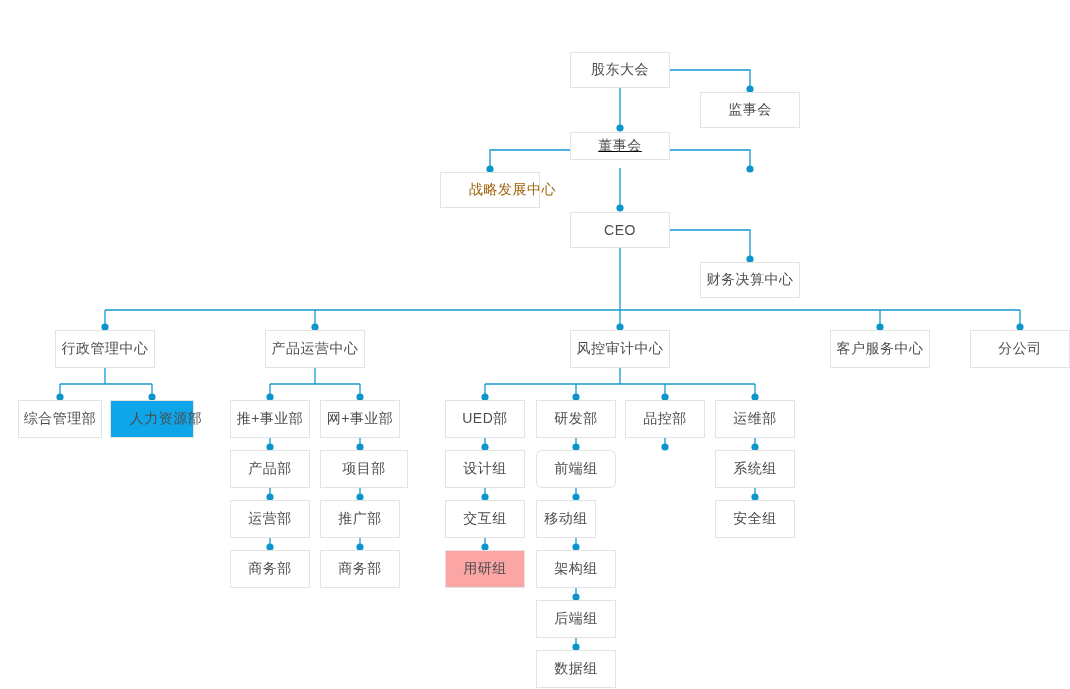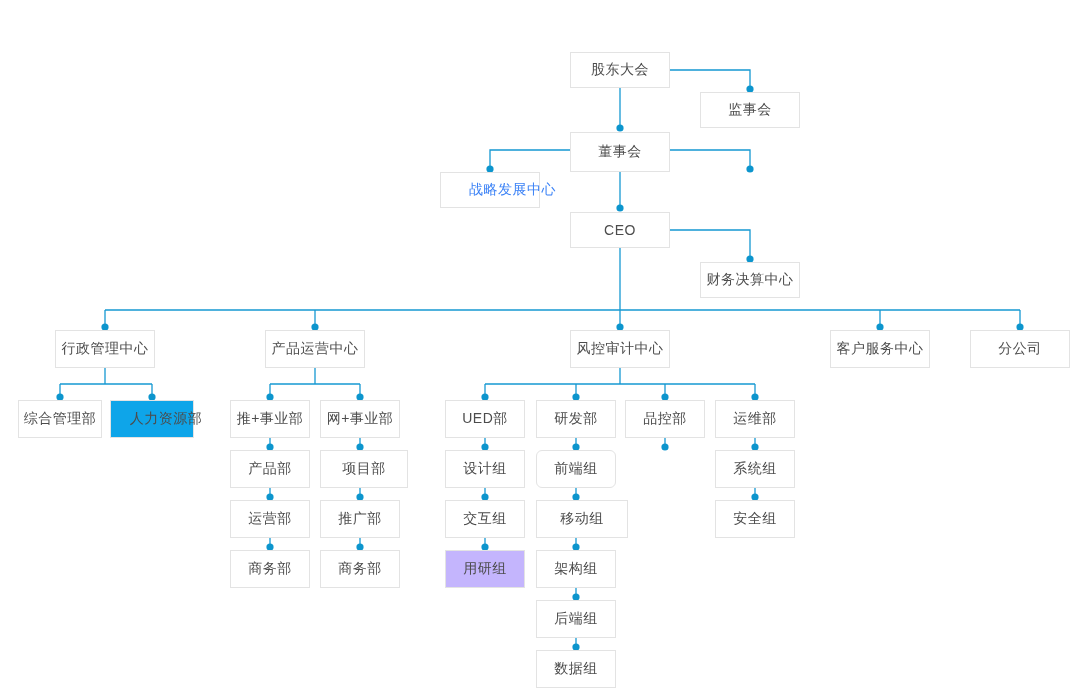--- a/index.html
+++ b/index.html
@@ -132,25 +132,25 @@
       <polyline points="755,488 755,497" fill="none" stroke="#1598d2" stroke-width="1.3"></polyline>
       <circle cx="755" cy="497" r="3.6" fill="#0c95cd"></circle>
     </svg>
   <div class="node-layer">
       <div class="node" style="left: 570px; top: 52px; width: 100px; height: 36px; border-color: rgb(227, 227, 227); background: rgb(255, 255, 255);">
         <span class="node-label" style="color: rgb(76, 76, 76);">股东大会</span>
       </div>
       <div class="node" style="left: 700px; top: 92px; width: 100px; height: 36px; border-color: rgb(227, 227, 227); background: rgb(255, 255, 255);">
         <span class="node-label" style="color: rgb(76, 76, 76);">监事会</span>
       </div>
-      <div class="node" style="left: 570px; top: 132px; width: 100px; height: 40px; border-color: rgb(227, 227, 227); background: rgb(255, 255, 255);">
+      <div class="node" style="left: 570px; top: 132px; width: 100px; height: 28px; border-color: rgb(227, 227, 227); background: rgb(255, 255, 255); text-decoration: underline;">
         <span class="node-label" style="color: rgb(76, 76, 76);">董事会</span>
       </div>
       <div class="node" style="left: 440px; top: 172px; width: 100px; height: 36px; border-color: rgb(227, 227, 227); background: rgb(255, 255, 255);">
-        <span class="node-label" style="color: #3b82f6; margin-left: 45px;">战略发展中心</span>
+        <span class="node-label" style="color: #a16207; margin-left: 45px;">战略发展中心</span>
       </div>
       <div class="node" style="left: 570px; top: 212px; width: 100px; height: 36px; border-color: rgb(227, 227, 227); background: rgb(255, 255, 255);">
         <span class="node-label" style="color: rgb(76, 76, 76);">CEO</span>
       </div>
       <div class="node" style="left: 700px; top: 262px; width: 100px; height: 36px; border-color: rgb(227, 227, 227); background: rgb(255, 255, 255);">
         <span class="node-label" style="color: rgb(76, 76, 76);">财务决算中心</span>
       </div>
       <div class="node" style="left: 55px; top: 330px; width: 100px; height: 38px; border-color: rgb(227, 227, 227); background: rgb(255, 255, 255);">
         <span class="node-label" style="color: rgb(76, 76, 76);">行政管理中心</span>
       </div>
@@ -207,33 +207,33 @@
       </div>
       <div class="node" style="left: 230px; top: 500px; width: 80px; height: 38px; border-color: rgb(227, 227, 227); background: rgb(255, 255, 255);">
         <span class="node-label" style="color: rgb(76, 76, 76);">运营部</span>
       </div>
       <div class="node" style="left: 320px; top: 500px; width: 80px; height: 38px; border-color: rgb(227, 227, 227); background: rgb(255, 255, 255);">
         <span class="node-label" style="color: rgb(76, 76, 76);">推广部</span>
       </div>
       <div class="node" style="left: 445px; top: 500px; width: 80px; height: 38px; border-color: rgb(227, 227, 227); background: rgb(255, 255, 255);">
         <span class="node-label" style="color: rgb(76, 76, 76);">交互组</span>
       </div>
-      <div class="node" style="left: 536px; top: 500px; width: 92px; height: 38px; border-color: rgb(227, 227, 227); background: rgb(255, 255, 255);">
+      <div class="node" style="left: 536px; top: 500px; width: 60px; height: 38px; border-color: rgb(227, 227, 227); background: rgb(255, 255, 255);">
         <span class="node-label" style="color: rgb(76, 76, 76);">移动组</span>
       </div>
       <div class="node" style="left: 715px; top: 500px; width: 80px; height: 38px; border-color: rgb(227, 227, 227); background: rgb(255, 255, 255);">
         <span class="node-label" style="color: rgb(76, 76, 76);">安全组</span>
       </div>
       <div class="node" style="left: 230px; top: 550px; width: 80px; height: 38px; border-color: rgb(227, 227, 227); background: rgb(255, 255, 255);">
         <span class="node-label" style="color: rgb(76, 76, 76);">商务部</span>
       </div>
       <div class="node" style="left: 320px; top: 550px; width: 80px; height: 38px; border-color: rgb(227, 227, 227); background: rgb(255, 255, 255);">
         <span class="node-label" style="color: rgb(76, 76, 76);">商务部</span>
       </div>
-      <div class="node" style="left: 445px; top: 550px; width: 80px; height: 38px; border-color: rgb(227, 227, 227); background: #c4b5fd;">
+      <div class="node" style="left: 445px; top: 550px; width: 80px; height: 38px; border-color: rgb(227, 227, 227); background: #fca5a5;">
         <span class="node-label" style="color: rgb(76, 76, 76);">用研组</span>
       </div>
       <div class="node" style="left: 536px; top: 550px; width: 80px; height: 38px; border-color: rgb(227, 227, 227); background: rgb(255, 255, 255);">
         <span class="node-label" style="color: rgb(76, 76, 76);">架构组</span>
       </div>
       <div class="node" style="left: 536px; top: 600px; width: 80px; height: 38px; border-color: rgb(227, 227, 227); background: rgb(255, 255, 255);">
         <span class="node-label" style="color: rgb(76, 76, 76);">后端组</span>
       </div>
       <div class="node" style="left: 536px; top: 650px; width: 80px; height: 38px; border-color: rgb(227, 227, 227); background: rgb(255, 255, 255);">
         <span class="node-label" style="color: rgb(76, 76, 76);">数据组</span>

